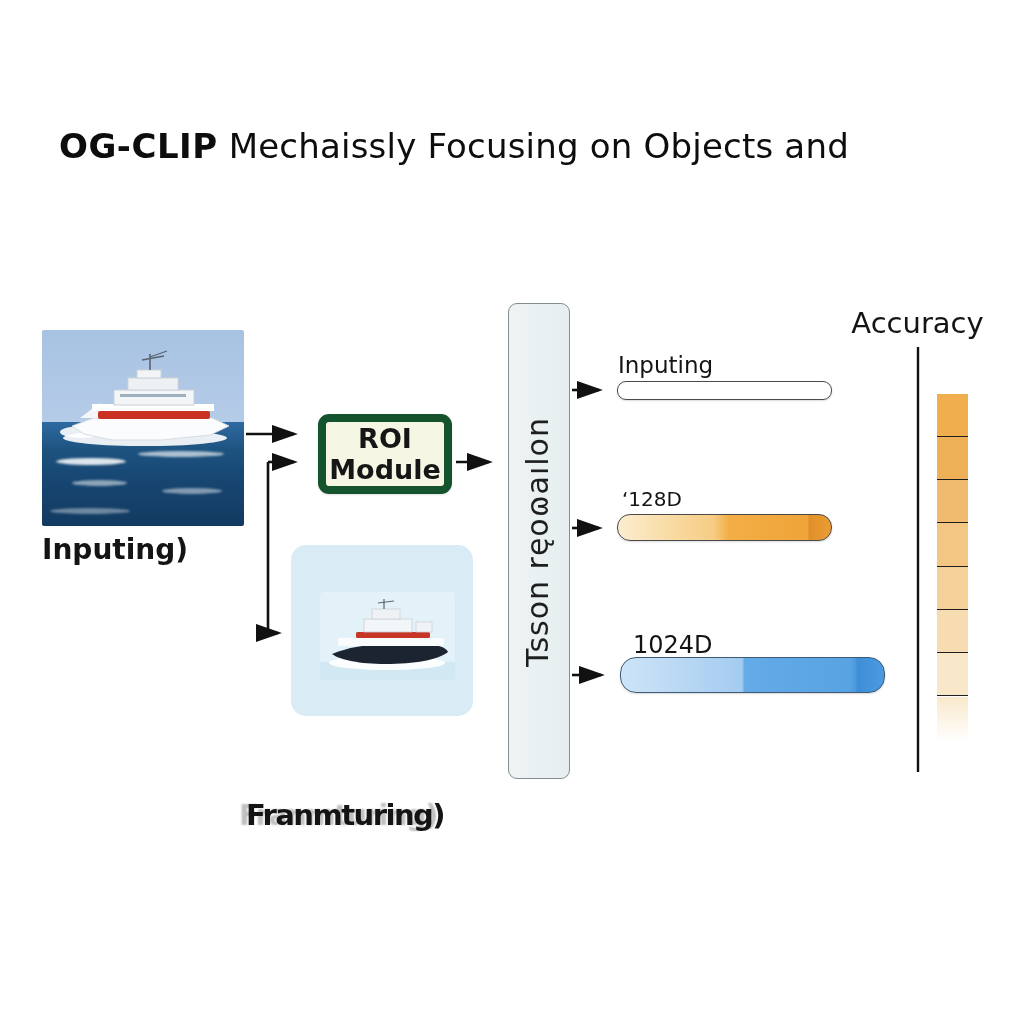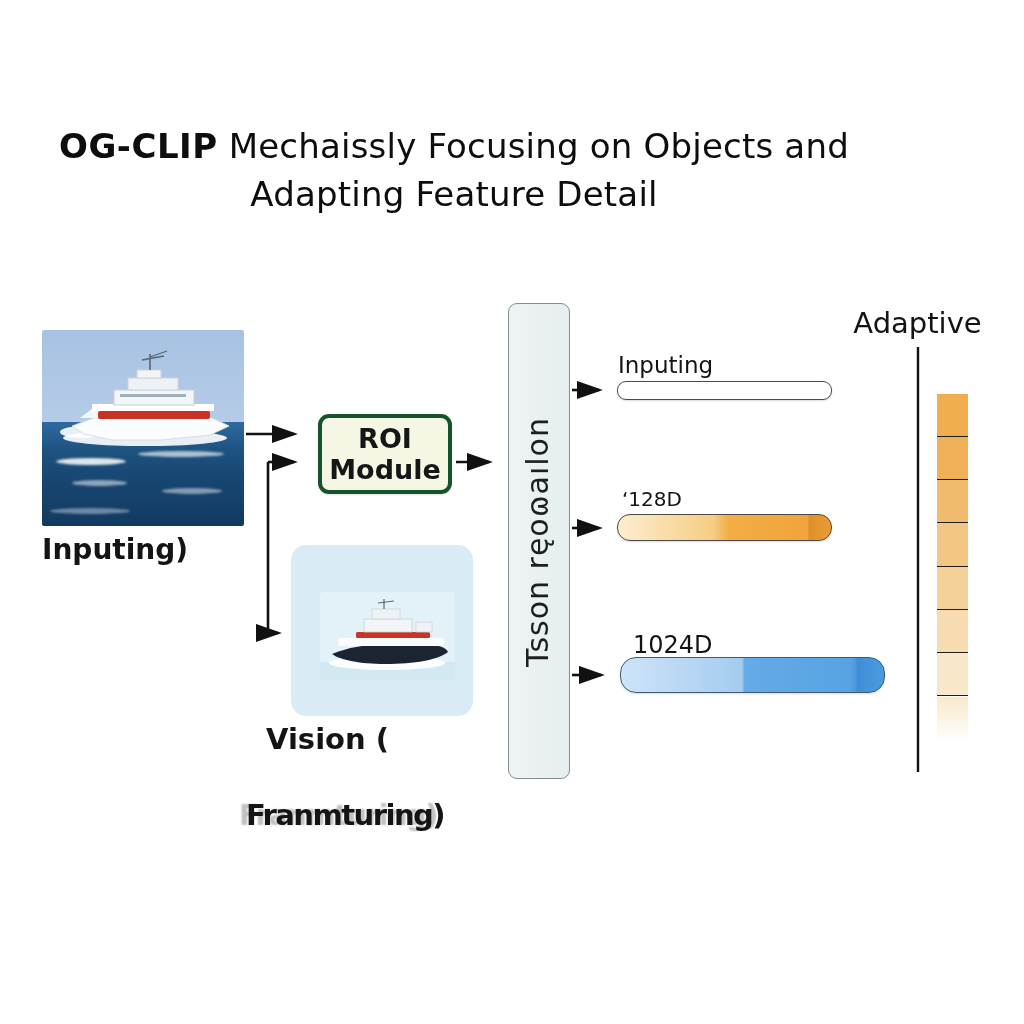--- a/index.html
+++ b/index.html
@@ -20,21 +20,21 @@
   .photo .sky { position:absolute; left:0; top:0; width:100%; height:47%;
                 background:linear-gradient(180deg,#a7c2e2 0%,#b5cce8 100%); }
   .photo .sea { position:absolute; left:0; top:47%; width:100%; height:53%;
                 background:linear-gradient(180deg,#2e6aa1 0%,#1d527f 28%,#174672 55%,#123a60 100%); }
   .streak { position:absolute; background:rgba(255,255,255,.85); border-radius:50%; filter:blur(1px); }
   .caption { font-weight:600; color:#141414; text-align:left; }
   .caption.input { left:42px; top:533px; width:202px; font-size:28px; }
 
   
   .roi { left:318px; top:414px; width:134px; height:80px; background:#f5f6e3;
-         border:4px solid #14532d; border-radius:11px; display:flex; flex-direction:column;
+         border:8px solid #14532d; border-radius:11px; display:flex; flex-direction:column;
          align-items:center; justify-content:center; font-size:27px; font-weight:700;
          line-height:31px; color:#161616; box-shadow:0 1px 2px rgba(0,0,0,.12); }
 
   
   .encoder { left:508px; top:303px; width:62px; height:476px;
              background:linear-gradient(90deg,#eef3f4 0%,#e6eef0 100%);
              border:1.5px solid #848d90; border-radius:9px; }
   .encoder .rot { position:absolute; left:-207px; top:218px; width:476px; height:40px;
                   transform:rotate(-90deg); text-align:center; font-size:30px; font-weight:500;
                   color:#1e1e1e; letter-spacing:1px; white-space:nowrap; }
@@ -74,21 +74,20 @@
   
   svg.overlay { position:absolute; left:0; top:0; }
 </style>
 </head>
 <body>
 
 <div class="canvas">
 
   <div class="abs title">
     <span class="brand">OG-CLIP</span>&nbsp;<span>Mechaissly Focusing on Objects and</span><br>
-    <span>Adapting Feature Detail</span>
   </div>
 
   <div class="abs photo">
     <div class="sky"></div>
     <div class="sea"></div>
     <div class="streak" style="left:14px;top:128px;width:70px;height:7px;"></div>
     <div class="streak" style="left:96px;top:121px;width:86px;height:6px;opacity:.75;"></div>
     <div class="streak" style="left:30px;top:150px;width:55px;height:6px;opacity:.6;"></div>
     <div class="streak" style="left:120px;top:158px;width:60px;height:6px;opacity:.55;"></div>
     <div class="streak" style="left:8px;top:178px;width:80px;height:6px;opacity:.45;"></div>
@@ -121,21 +120,21 @@
 
   <div class="abs bar-label lbl-adaptive">Inputing</div>
   <div class="abs bar orange-short"></div>
 
   <div class="abs bar-label lbl-128">‘128D</div>
   <div class="abs bar orange-tall"></div>
 
   <div class="abs bar-label lbl-1024">1024D</div>
   <div class="abs bar blue"></div>
 
-  <div class="abs bar-label lbl-accuracy">Adaptive</div>
+  <div class="abs bar-label lbl-accuracy">Accuracy</div>
   <div class="abs scale">
       <div class="scale-seg" style="background: rgb(240, 174, 78);"></div>
       <div class="scale-seg" style="background: rgb(239, 177, 88); border-top: 1px solid rgb(29, 29, 29);"></div>
       <div class="scale-seg" style="background: rgb(241, 187, 110); border-top: 1px solid rgb(29, 29, 29);"></div>
       <div class="scale-seg" style="background: rgb(243, 198, 131); border-top: 1px solid rgb(29, 29, 29);"></div>
       <div class="scale-seg" style="background: rgb(245, 209, 154); border-top: 1px solid rgb(29, 29, 29);"></div>
       <div class="scale-seg" style="background: rgb(247, 220, 178); border-top: 1px solid rgb(29, 29, 29);"></div>
       <div class="scale-seg" style="background: rgb(249, 231, 202); border-top: 1px solid rgb(29, 29, 29);"></div>
     </div>
   <div class="abs scale-fade"></div>
@@ -149,21 +148,20 @@
         <rect x="18" y="46" width="106" height="8" fill="#fafbfc"></rect>
         <rect x="36" y="40" width="74" height="6" rx="1.5" fill="#c73527"></rect>
         <rect x="44" y="27" width="48" height="13" fill="#f3f6f8" stroke="#c9d0d6" stroke-width="0.8"></rect>
         <rect x="52" y="17" width="28" height="10" fill="#eef2f5" stroke="#ccd3d9" stroke-width="0.8"></rect>
         <line x1="64" y1="17" x2="64" y2="7" stroke="#5a6470" stroke-width="1.2"></line>
         <line x1="58" y1="11" x2="74" y2="9" stroke="#5a6470" stroke-width="1"></line>
         <rect x="96" y="30" width="16" height="10" fill="#f0f3f5" stroke="#ccd3d9" stroke-width="0.8"></rect>
       </svg>
     </div>
   </div>
-  <div class="abs caption vision1">Vision (</div>
   <div class="abs caption vision2">Franmturing)</div>
 
   <svg class="overlay" width="1024" height="1024" viewBox="0 0 1024 1024">
     <defs>
       <marker id="ah" markerWidth="11" markerHeight="9" refX="8.5" refY="3.5" orient="auto" markerUnits="strokeWidth">
         <path d="M0,0 L10,3.5 L0,7 Z" fill="#111"></path>
       </marker>
     </defs>
     <g stroke="#111" stroke-width="2.6" fill="none">
       <path d="M246,434 L294,434" marker-end="url(#ah)"></path>

